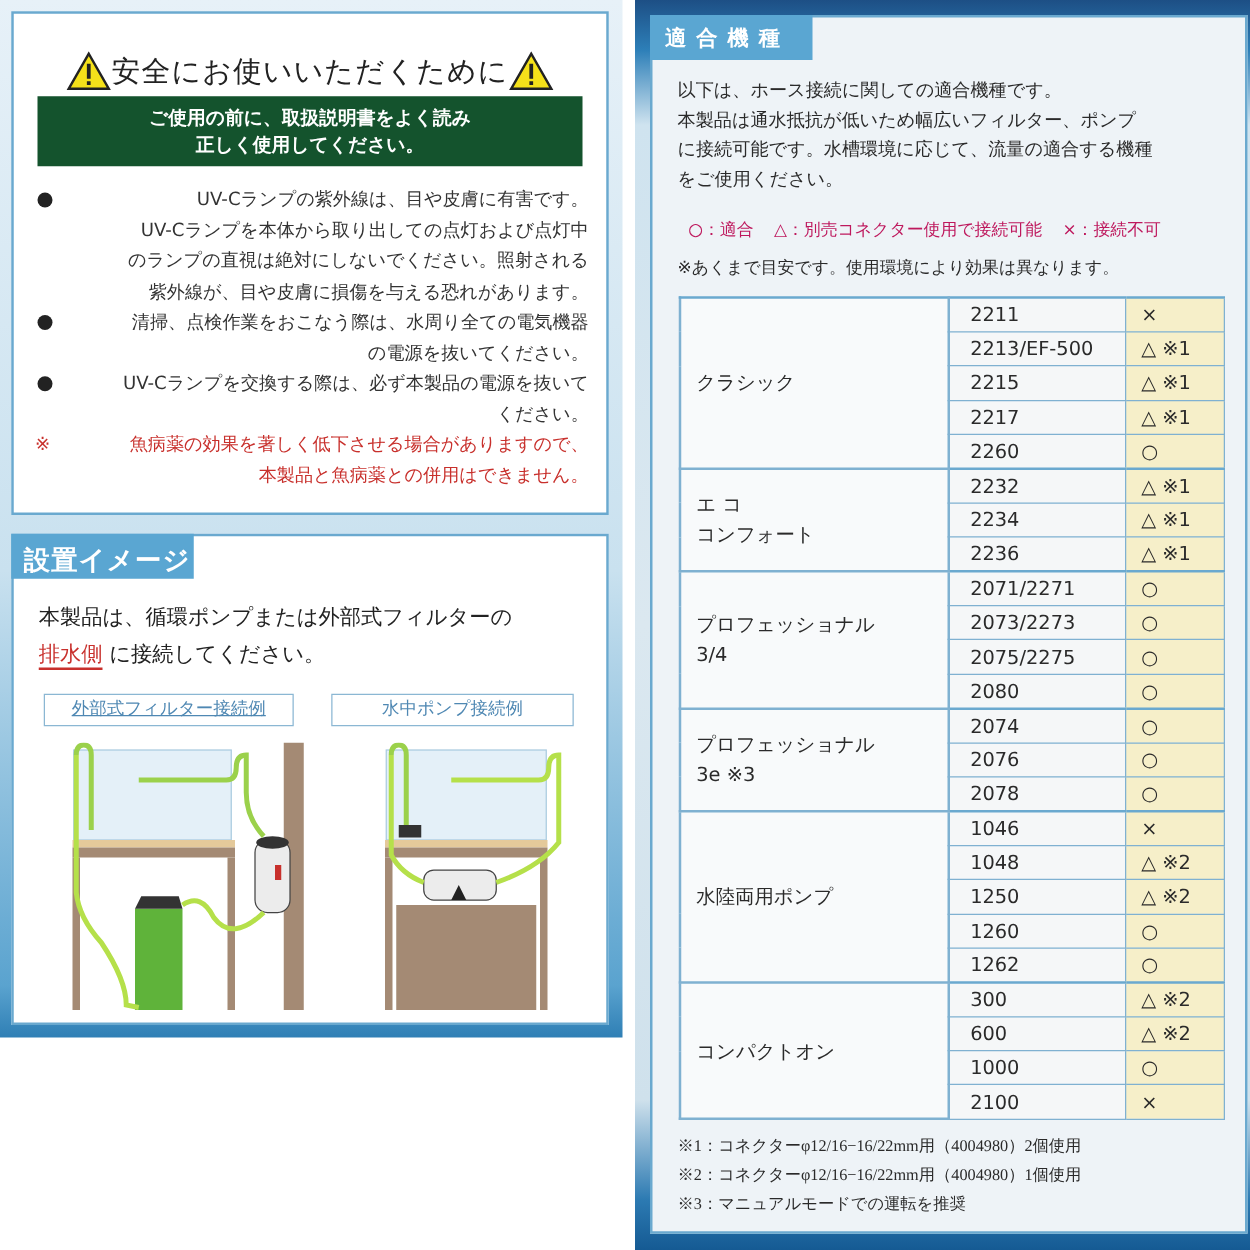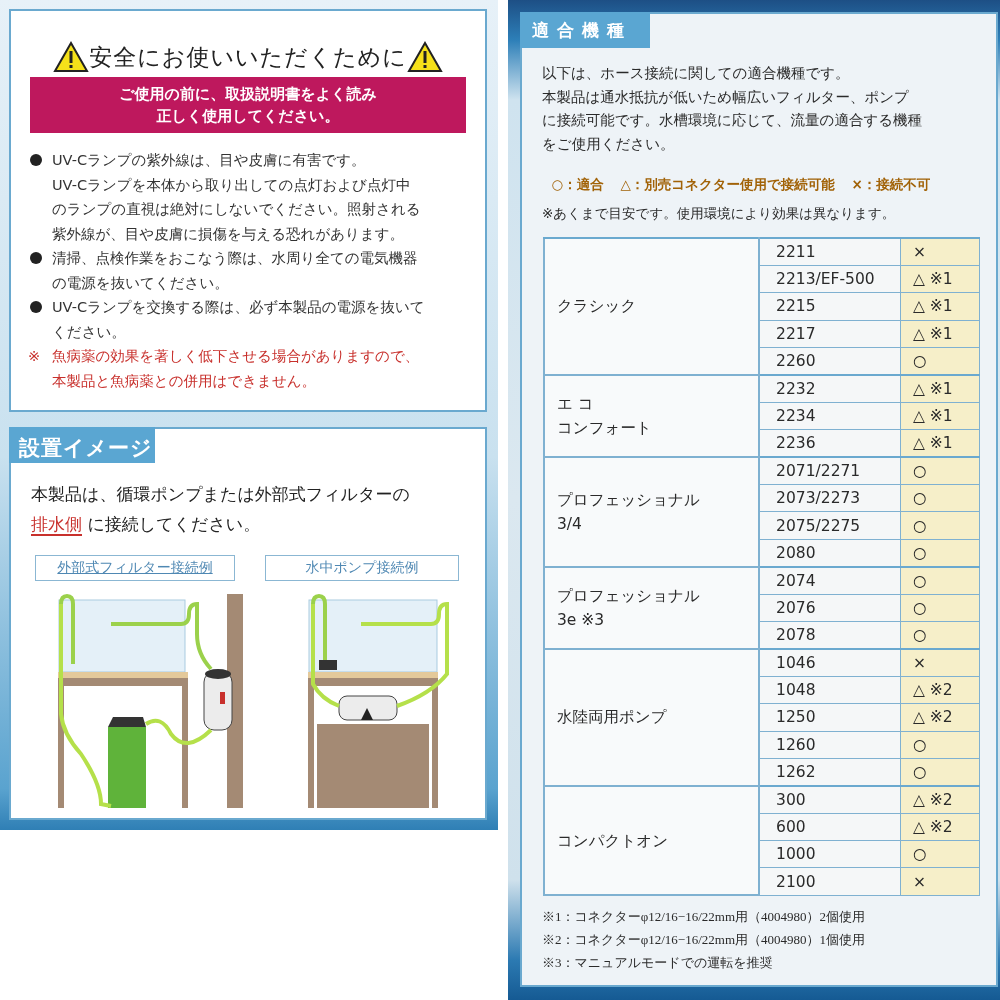--- a/index.html
+++ b/index.html
@@ -20,24 +20,24 @@
     background: #ffffff; border: 2px solid #6aa9cf;
   }
   .safety-title {
     position: absolute; left: 0; top: 30px; width: 100%;
     text-align: center; font-size: 23px; color: #222; letter-spacing: 1px;
     display: flex; justify-content: center; align-items: center; 
   }
   .warn-icon { width: 36px; height: 32px; display: inline-block; }
   .safety-banner {
     position: absolute; left: 19px; top: 66px; width: 436px; height: 56px;
-    background: #be185d; color: #fff; text-align: center;
+    background: #14532d; color: #fff; text-align: center;
     font-size: 15px; font-weight: bold; line-height: 22px; padding-top: 6px;
   }
-  .bullets { position: absolute; left: 26px; top: 148px; width: 445px; }
+  .bullets { position: absolute; left: 26px; top: 148px; width: 445px; text-align: right; }
   .bullet {
     position: relative; padding-left: 26px; font-size: 14.5px;
     line-height: 24.5px; color: #333;
   }
   .bullet .dot {
     position: absolute; left: 4px; top: 6px; width: 12px; height: 12px;
     border-radius: 50%; background: #222;
   }
   .note-red { position: relative; padding-left: 26px; color: #c8302c; font-size: 14.5px; line-height: 24.5px; }
   .note-red .mark { position: absolute; left: 2px; top: 0; color: #c8302c; }
@@ -71,21 +71,21 @@
     position: absolute; left: 520px; top: 12px; width: 478px; height: 975px;
     background: #eef3f7; border: 2px solid #6aa9cf;
   }
   .compat-tab { left: -2px; top: -2px; width: 130px; height: 36px; font-size: 17px; padding: 7px 0 0 12px; letter-spacing: 8px; }
   .compat-intro {
     position: absolute; left: 20px; top: 48px; width: 450px;
     font-size: 14.5px; line-height: 23.5px; color: #2a2a2a;
   }
   .legend {
     position: absolute; left: 20px; top: 159px; width: 440px;
-    font-size: 13.5px; color: #a16207; line-height: 22px; font-weight: bold;
+    font-size: 13.5px; color: #be185d; line-height: 22px;
   }
   .legend .item { margin-right: 12px; }
   .caveat { position: absolute; left: 20px; top: 191px; font-size: 13.5px; color: #2a2a2a; }
 
   table.compat {
     position: absolute; left: 21px; top: 223px; width: 437px;
     border-collapse: collapse; font-size: 15.5px; color: #2a2a2a;
   }
   table.compat td { border: 1.5px solid #7fb1d1; height: 27.4px; padding: 0 0 0 12px; }
   table.compat td.series { width: 204px; background: #f8fafb; border-width: 2px; vertical-align: middle; line-height: 24px; }

